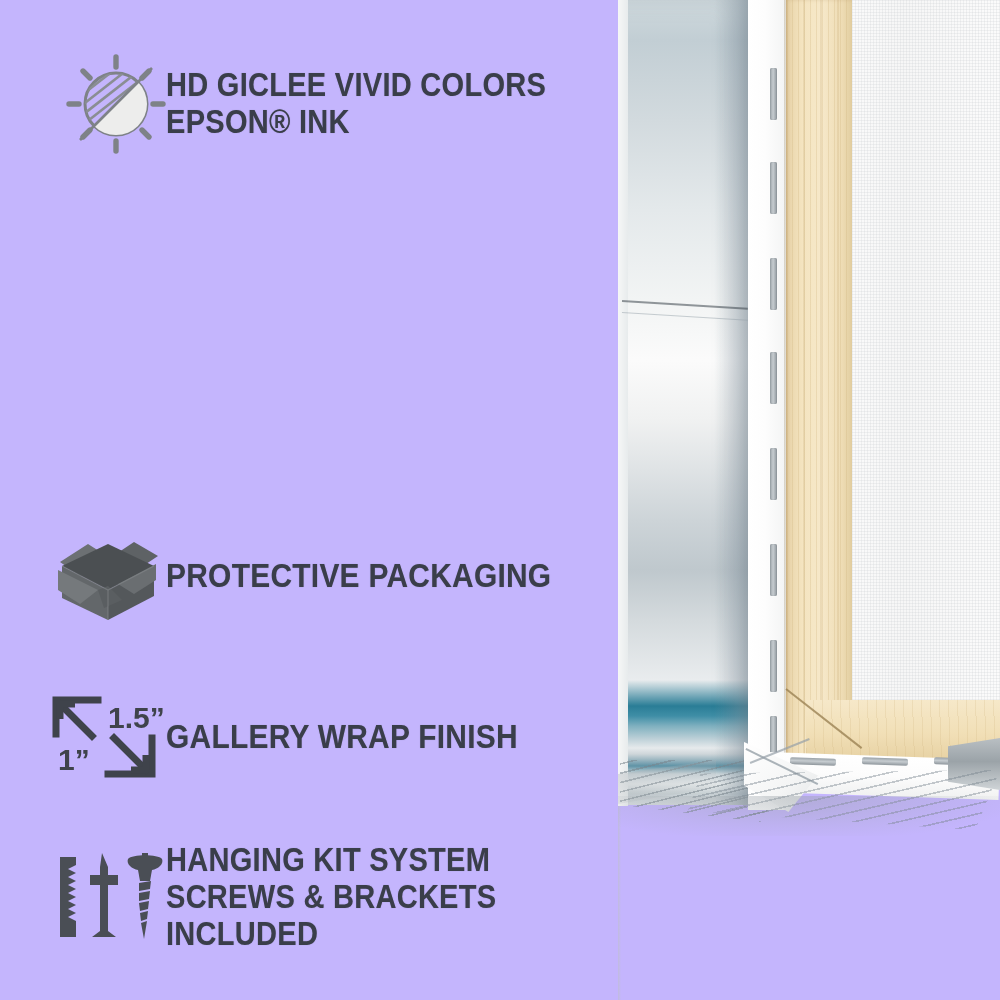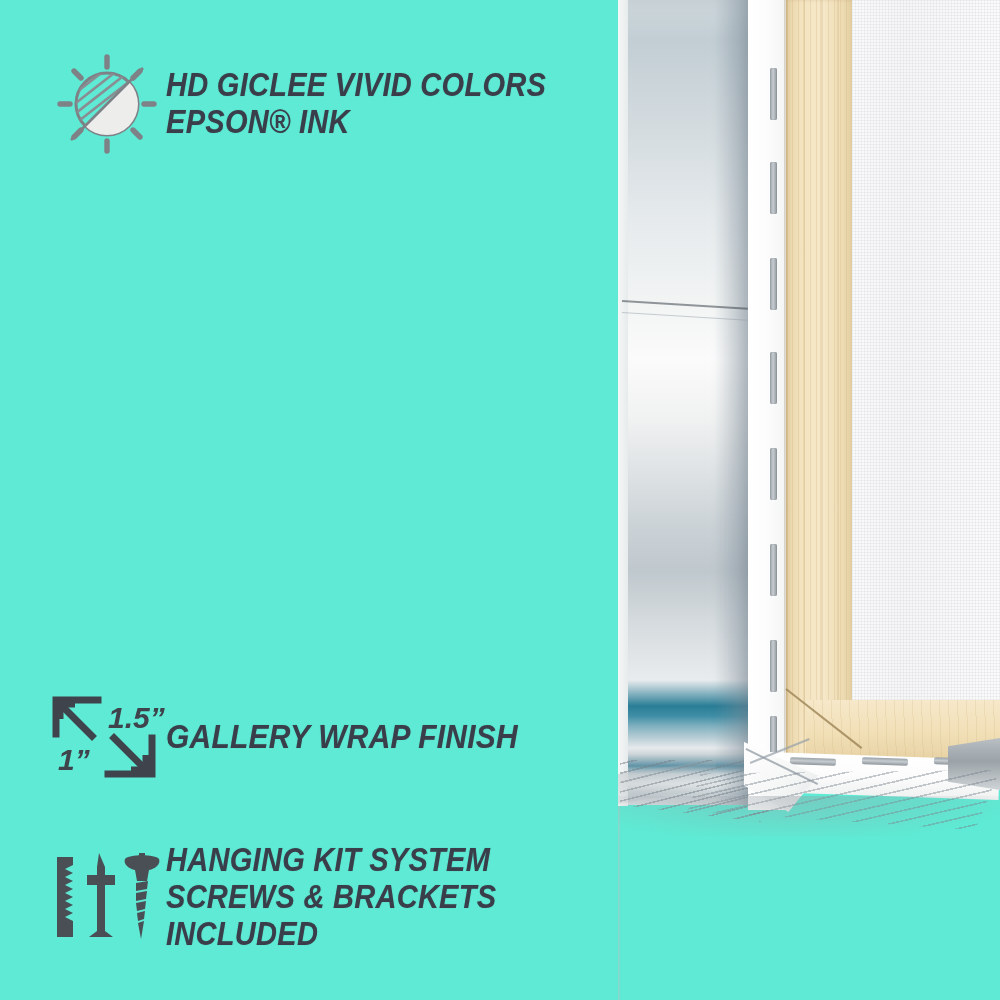--- a/index.html
+++ b/index.html
@@ -9,22 +9,21 @@
     height: 1000px;
     overflow: hidden;
     background: #ededec;
     font-family: "Liberation Sans", sans-serif;
   }
 
   #infographic {
     position: relative;
     width: 1000px;
     height: 1000px;
-    background: #5eead4;
-    font-style: italic;
+    background: #c4b5fd;
   }
 
   
   #feature-list {
     position: absolute;
     left: 0;
     top: 0;
     width: 640px;
     height: 1000px;
     z-index: 5;
@@ -35,21 +34,21 @@
     display: flex;
     align-items: center;
     left: 48px;
   }
 
   .feature-icon {
     width: 118px;
     flex: 0 0 118px;
     display: flex;
     align-items: center;
-    justify-content: center;
+    justify-content: flex-end;
   }
 
   .feature-text {
     color: #3a3e4a;
     font-family: "Liberation Sans", sans-serif;
     font-weight: bold;
     font-size: 34px;
     line-height: 1.08;
     letter-spacing: 0.3px;
     transform: scaleX(0.88);
@@ -327,20 +326,48 @@
             <line x1="24" y1="76" x2="17" y2="83"></line>
           </g>
         </svg>
       </div>
       <div class="feature-text two-line">HD GICLEE VIVID COLORS
 EPSON® INK</div>
     </div>
 
 
 
+    <div class="feature-row" id="row-3">
+      <div class="feature-icon">
+        <svg width="116" height="94" viewBox="0 0 116 94" aria-hidden="true">
+
+          <path d="M10 34 L38 16 L60 30 L30 48 Z" fill="#6c7073"></path>
+
+          <path d="M60 30 L84 14 L108 28 L84 44 Z" fill="#5e6265"></path>
+
+          <path d="M12 38 L58 62 L58 92 L12 70 Z" fill="#63676a"></path>
+
+          <path d="M58 62 L104 38 L104 68 L58 92 Z" fill="#54585b"></path>
+
+          <path d="M12 38 L58 16 L104 38 L58 62 Z" fill="#4b4f52"></path>
+
+          <path d="M8 42 L48 62 L30 76 L8 62 Z" fill="#75797c"></path>
+
+          <path d="M68 56 L106 36 L106 52 L84 66 Z" fill="#6a6e71"></path>
+
+          <path d="M48 62 L58 58 L72 72 L54 80 Z" fill="#5a5e61"></path>
+
+          <g stroke="#878b8e" stroke-width="1.2" fill="none" opacity="0.55">
+            <path d="M12 38 L58 62 L104 38"></path>
+            <path d="M58 62 L58 92"></path>
+          </g>
+        </svg>
+      </div>
+      <div class="feature-text">PROTECTIVE PACKAGING</div>
+    </div>
 
     <div class="feature-row" id="row-4">
       <div class="feature-icon">
         <svg width="118" height="96" viewBox="0 0 118 96" aria-hidden="true">
           <g stroke="#3f434b" stroke-width="7" fill="none" stroke-linecap="square">
 
             <path d="M8 46 L8 12 L50 12"></path>
 
             <path d="M44 48 L12 16"></path>
             <path d="M12 16 L12 31 M12 16 L27 16" stroke-linecap="butt"></path>

